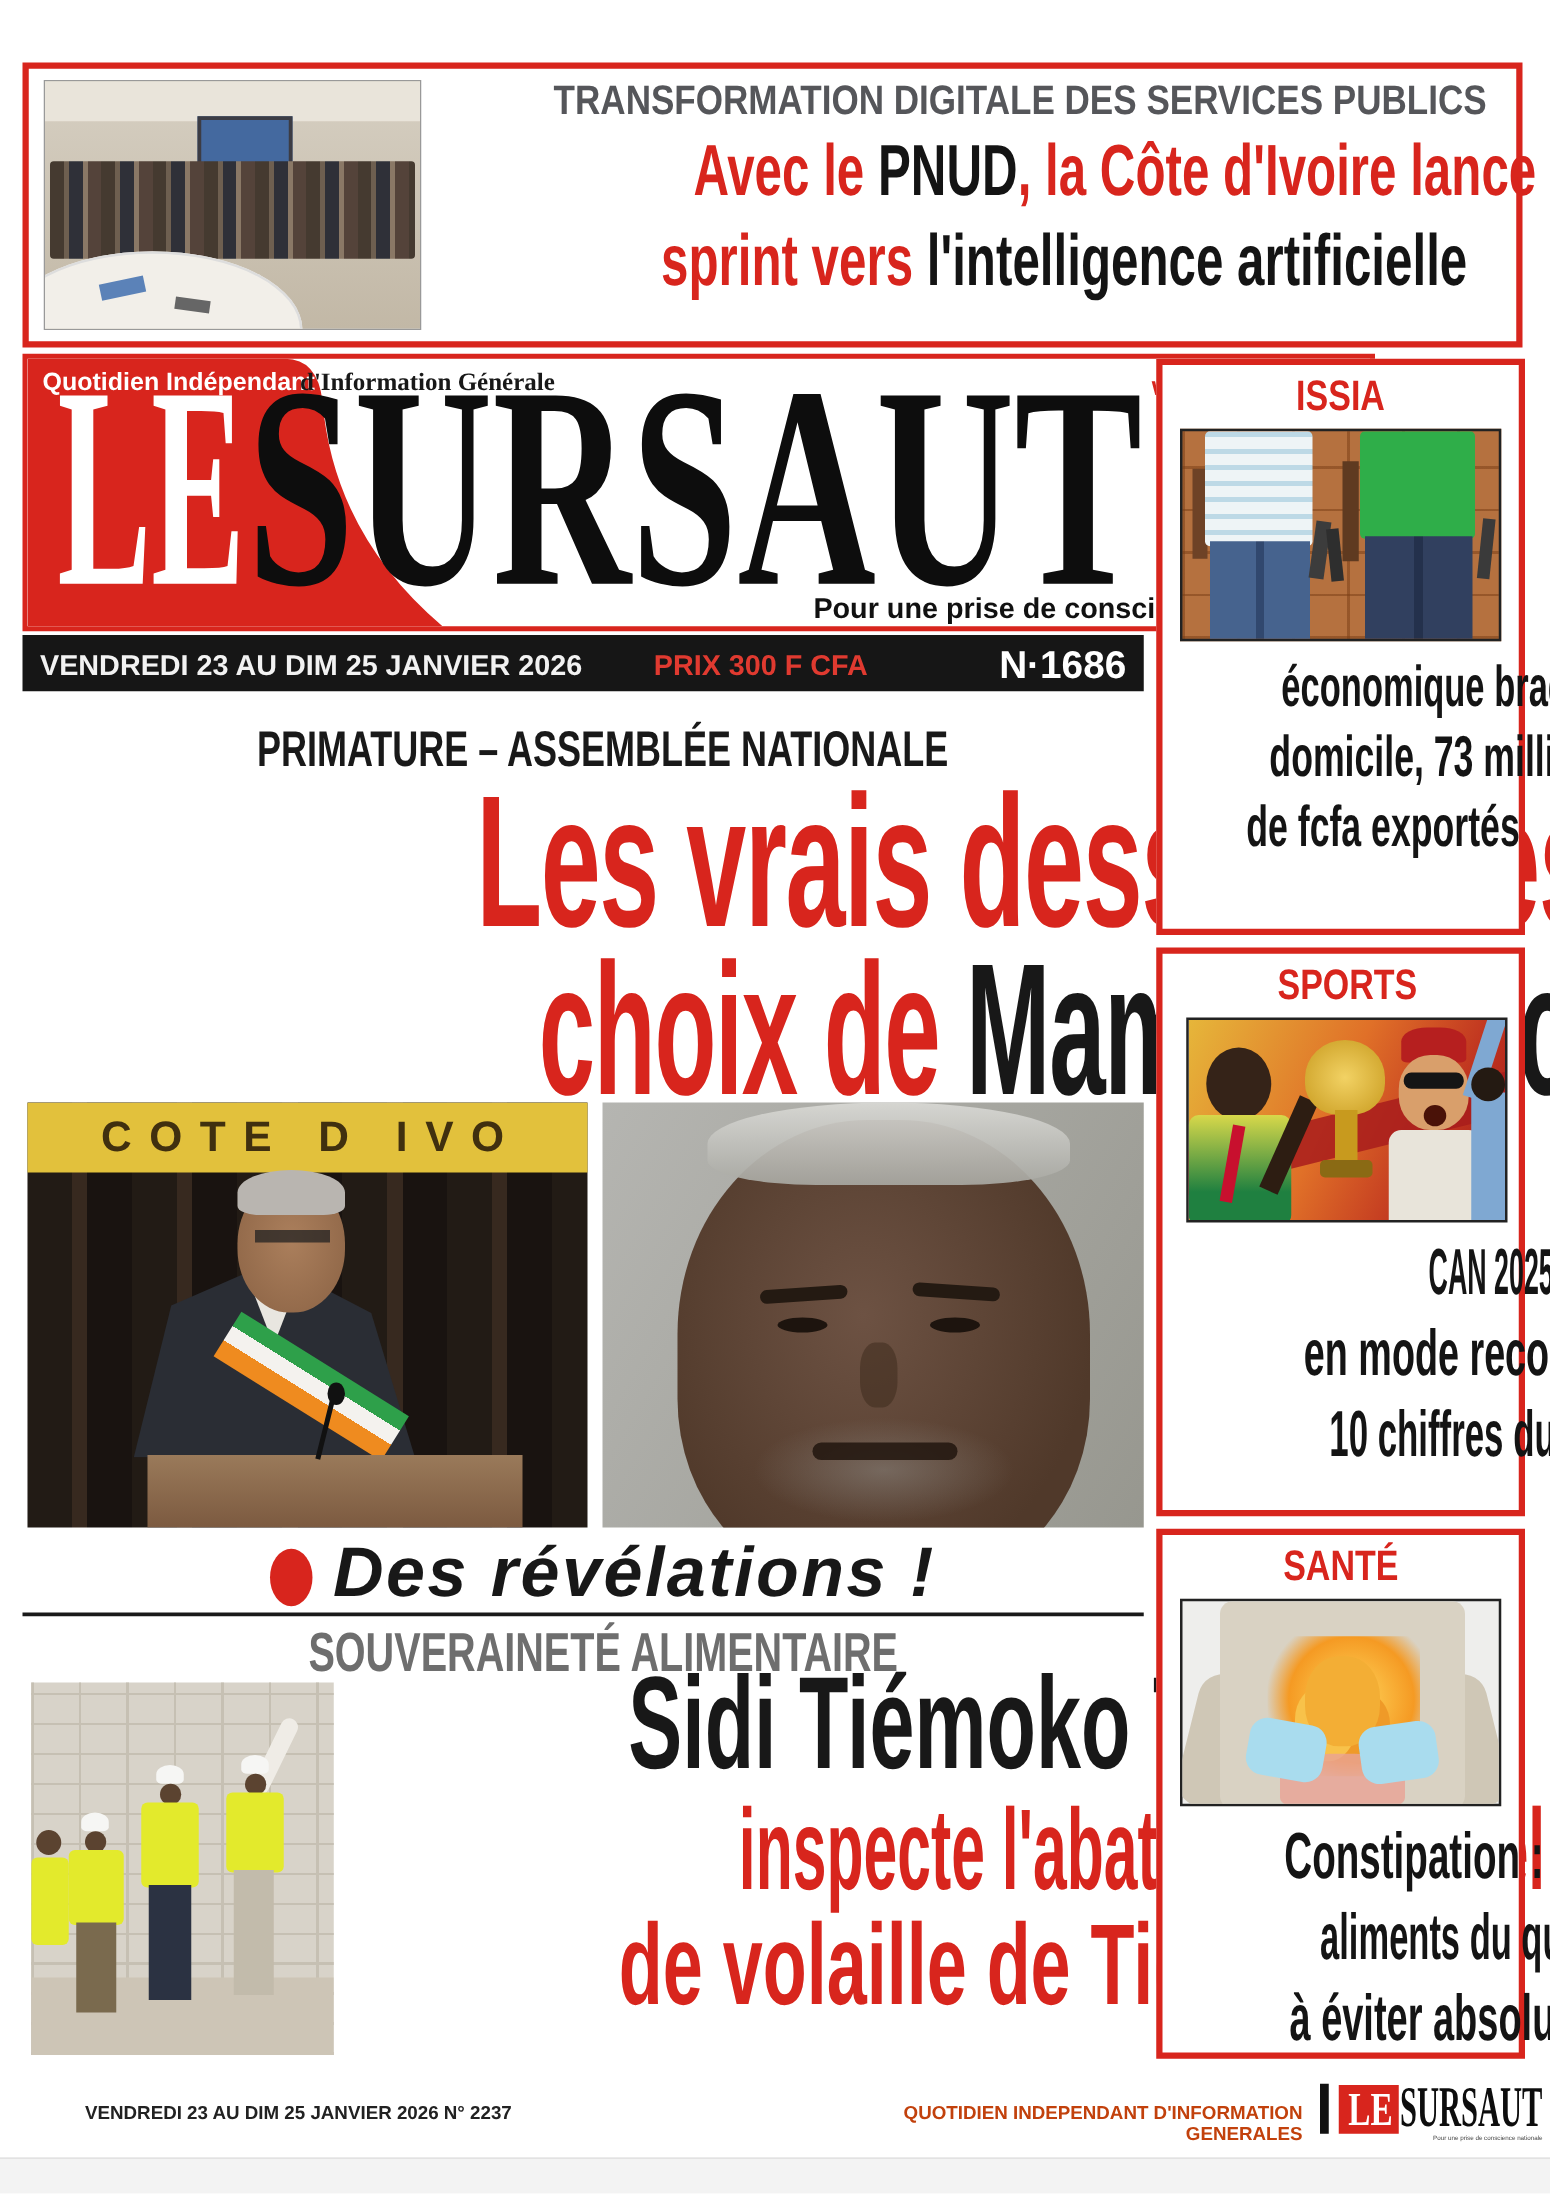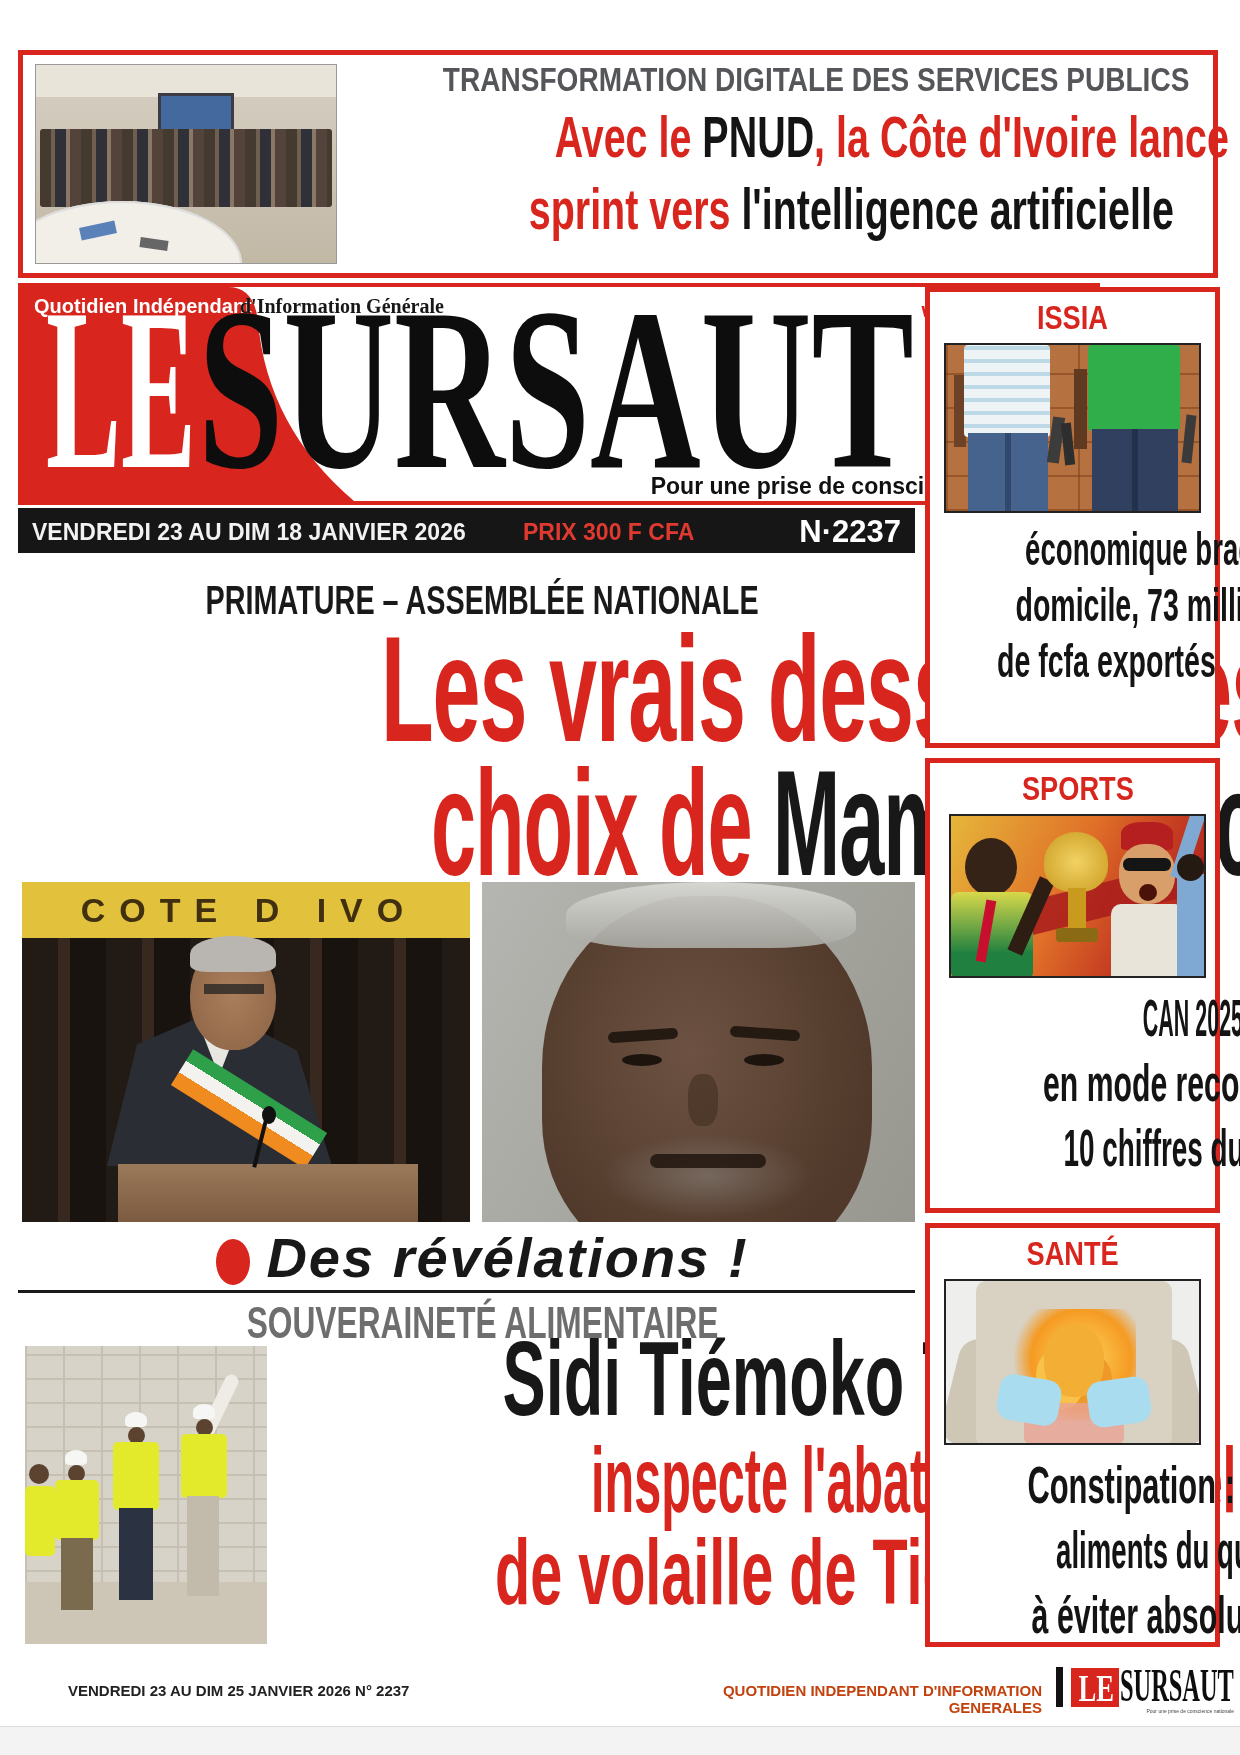--- a/index.html
+++ b/index.html
@@ -197,23 +197,23 @@
     </svg>
     <div class="mh-q">Quotidien Indépendant</div>
     <div class="mh-d">d'Information Générale</div>
     <div class="mh-web">www.domicile.ci</div>
     <div class="mh-le"><span class="fit fit-left" style="transform: scaleX(0.488599);">LE</span></div>
     <div class="mh-sursaut"><span class="fit fit-left" style="transform: scaleX(0.666667);">SURSAUT</span></div>
     <div class="mh-slogan">Pour une prise de conscience nationale</div>
   </div>
 
   <div class="abs datebar">
-    <div class="db-date">VENDREDI 23 AU DIM 18 JANVIER 2026</div>
+    <div class="db-date">VENDREDI 23 AU DIM 25 JANVIER 2026</div>
     <div class="db-price">PRIX 300 F CFA</div>
-    <div class="db-issue">N·2237</div>
+    <div class="db-issue">N·1686</div>
   </div>
 
   <div class="abs main-kicker"><span class="fit" style="transform: scaleX(0.72);">PRIMATURE – ASSEMBLÉE NATIONALE</span></div>
   <div class="abs h1line h1a"><span class="fit" style="transform: scaleX(0.575369);">Les vrais dessous des</span></div>
   <div class="abs h1line h1b"><span class="fit" style="transform: scaleX(0.540687);"><span>choix de </span><span class="blk">Mambé </span><span>et </span><span class="blk">Achi</span></span></div>
 
   <div class="photo mpl">
     <div class="mpl-banner">COTE D IVO</div>
     <div class="mpl-torso"></div>
     <div class="mpl-shirt"></div>

